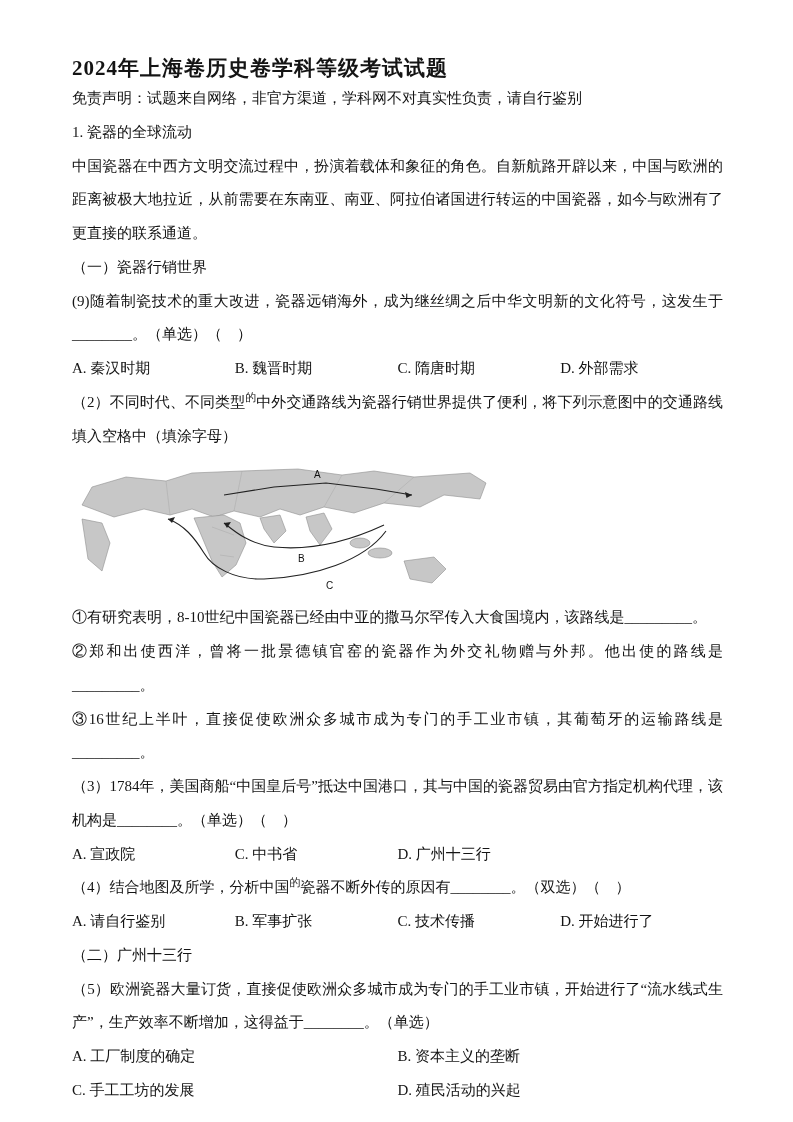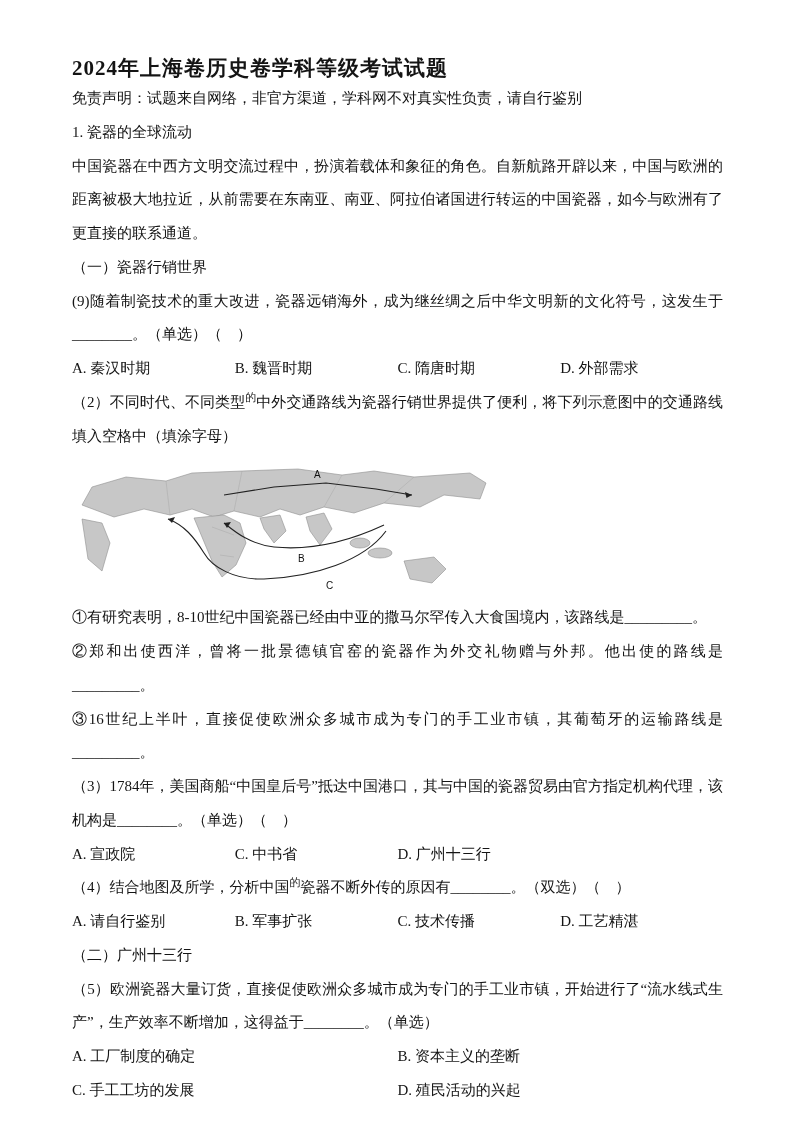--- a/index.html
+++ b/index.html
@@ -102,21 +102,21 @@
     <span class="opt">C. 中书省</span>
     <span class="opt">D. 广州十三行</span>
   </div>
 
   <p class="line"><span>（4）结合地图及所学，分析中国</span><sup class="raised">的</sup><span>瓷器不断外传的原因有________。（双选）（　）</span></p>
 
   <div class="options-row">
     <span class="opt">A. 请自行鉴别</span>
     <span class="opt">B. 军事扩张</span>
     <span class="opt">C. 技术传播</span>
-    <span class="opt">D. 工艺精湛</span>
+    <span class="opt">D. 开始进行了</span>
   </div>
 
   <p class="line">（二）广州十三行</p>
 
   <p class="line">（5）欧洲瓷器大量订货，直接促使欧洲众多城市成为专门的手工业市镇，开始进行了“流水线式生产”，生产效率不断增加，这得益于________。（单选）</p>
 
   <div class="options-row two-col">
     <span class="opt">A. 工厂制度的确定</span>
     <span class="opt">B. 资本主义的垄断</span>
   </div>

